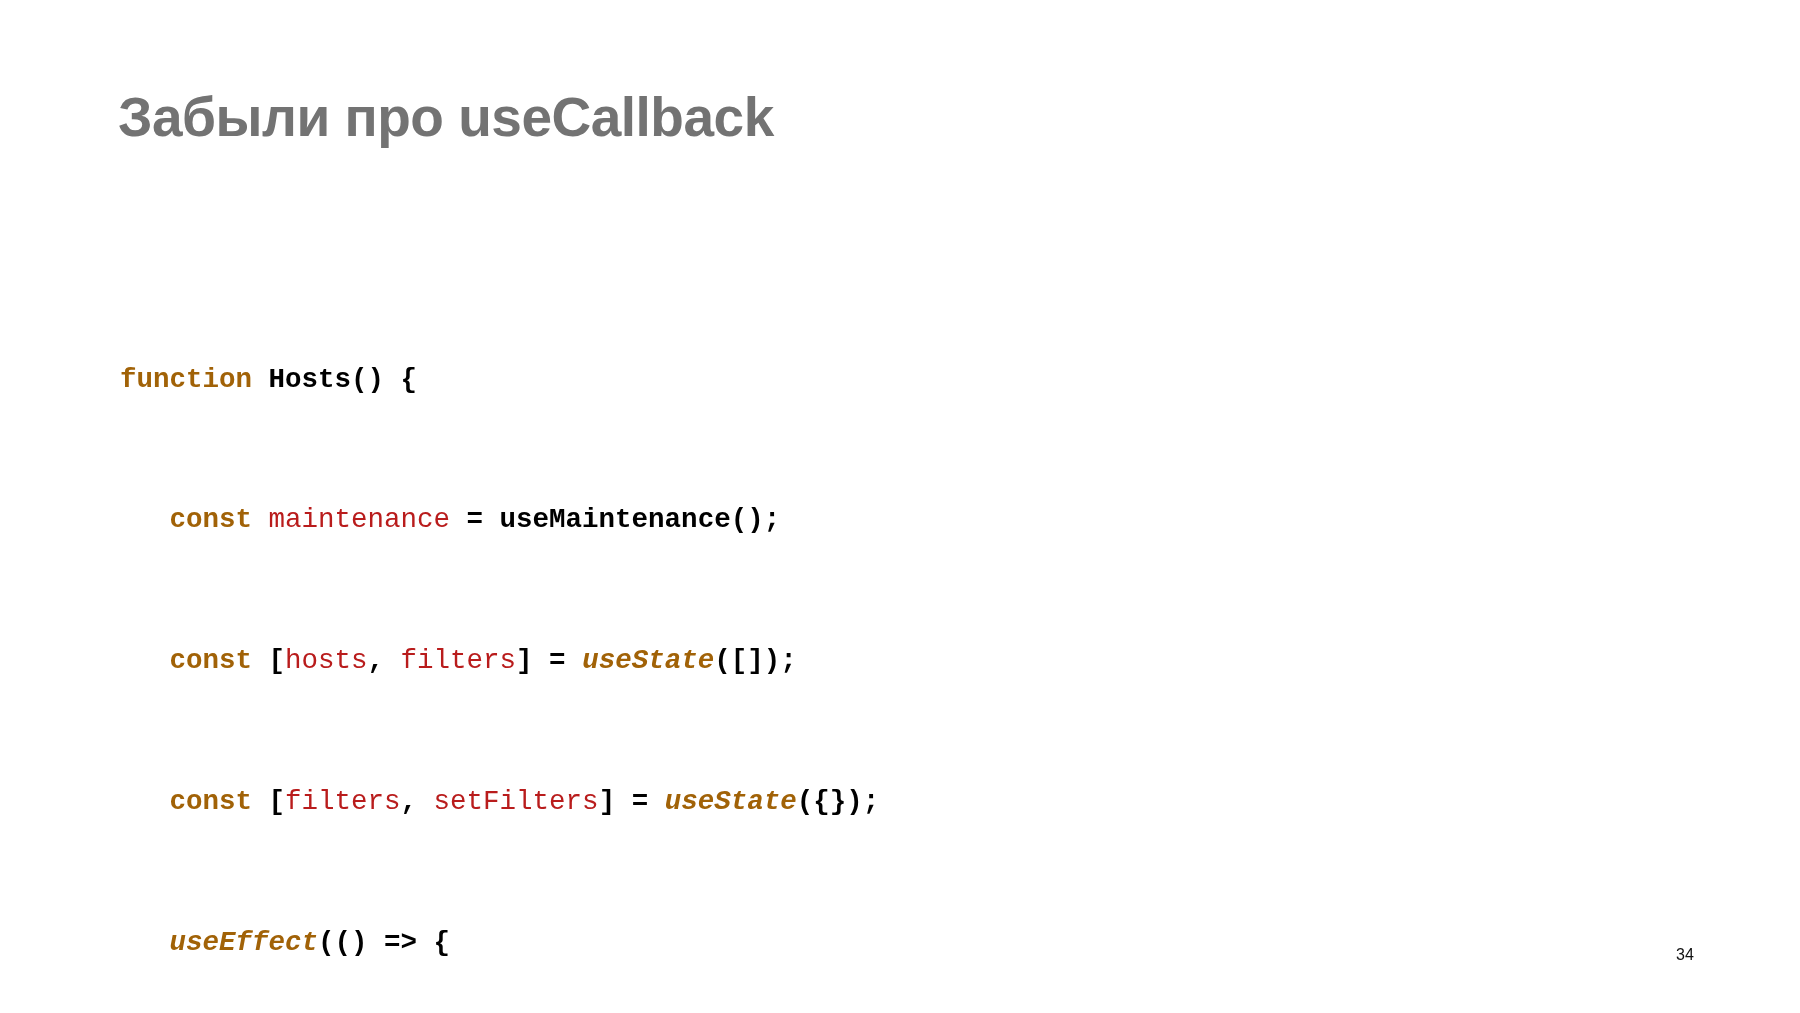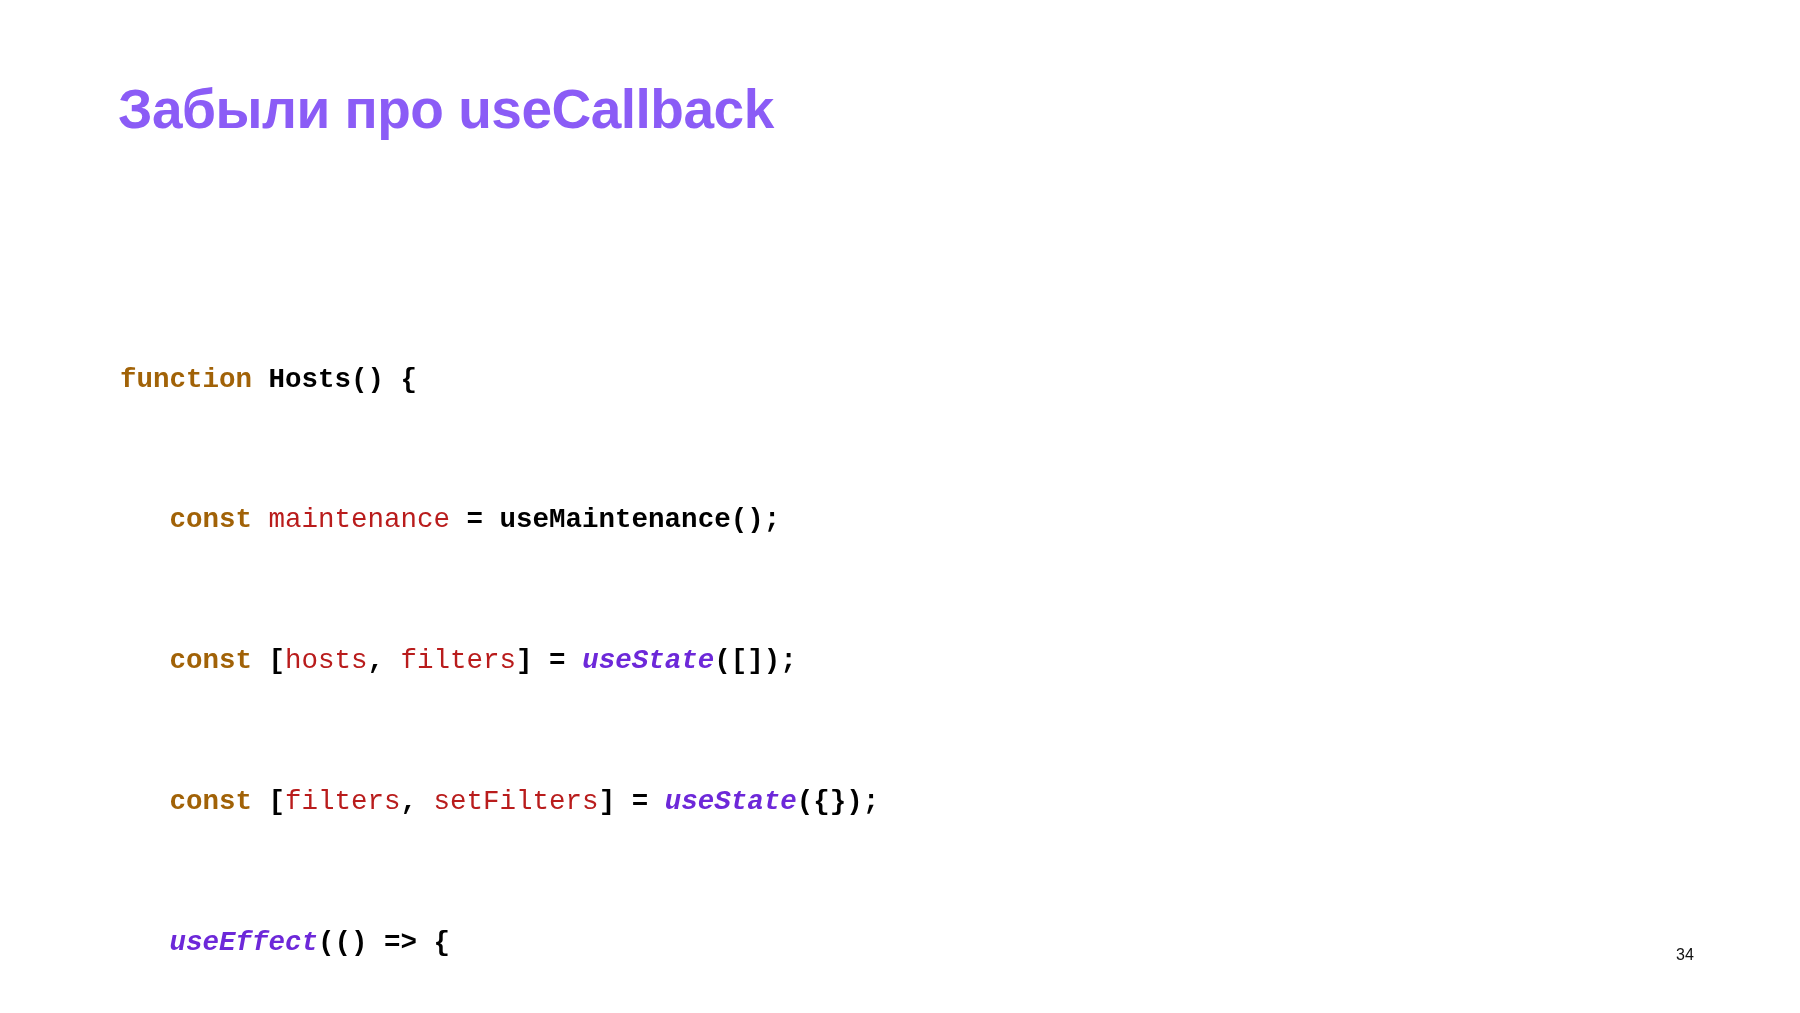--- a/index.html
+++ b/index.html
@@ -17,27 +17,27 @@
 
   #slide {
     position: absolute;
     inset: 0;
     background: #ffffff;
   }
 
   #slide-title {
     position: absolute;
     left: 118px;
-    top: 40px;
+    top: 48px;
     font-family: "Liberation Sans", sans-serif;
     font-weight: bold;
     font-size: 55px;
     line-height: 64px;
     letter-spacing: -0.5px;
-    color: #8b5cf6;
+    color: #737373;
     white-space: pre;
   }
 
   #code-block {
     position: absolute;
     left: 120px;
     top: 256px;
     font-family: "Liberation Mono", "DejaVu Sans Mono", monospace;
     font-size: 27.5px;
     line-height: 35.2px;
@@ -47,21 +47,21 @@
 
   .code-line {
     white-space: pre;
     min-height: 35.2px;
   }
 
   
   .t-kw       { color: #a16207; font-weight: bold; }          
   .t-ident    { color: #b91c1c; }                              
   .t-plain    { color: #000000; font-weight: bold; }           
-  .t-hook     { color: #6d28d9; font-weight: bold; font-style: italic; }
+  .t-hook     { color: #a16207; font-weight: bold; font-style: italic; }
 
   #page-number {
     position: absolute;
     left: 1676px;
     top: 946px;
     font-family: "Liberation Sans", sans-serif;
     font-size: 16px;
     color: #111111;
   }
 </style>

